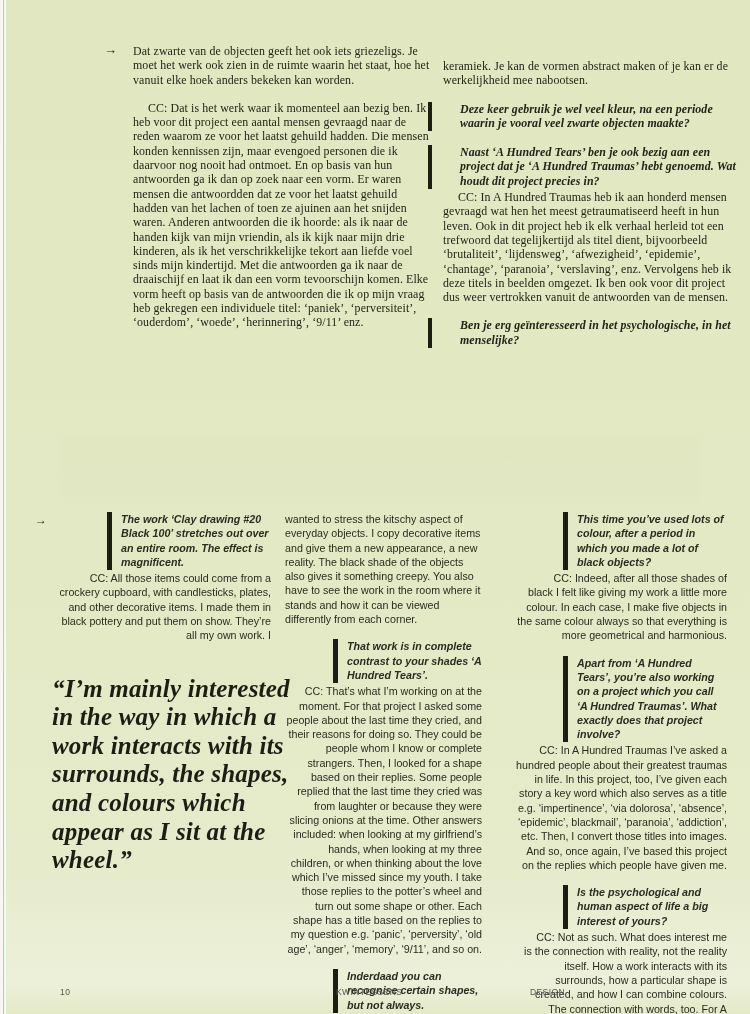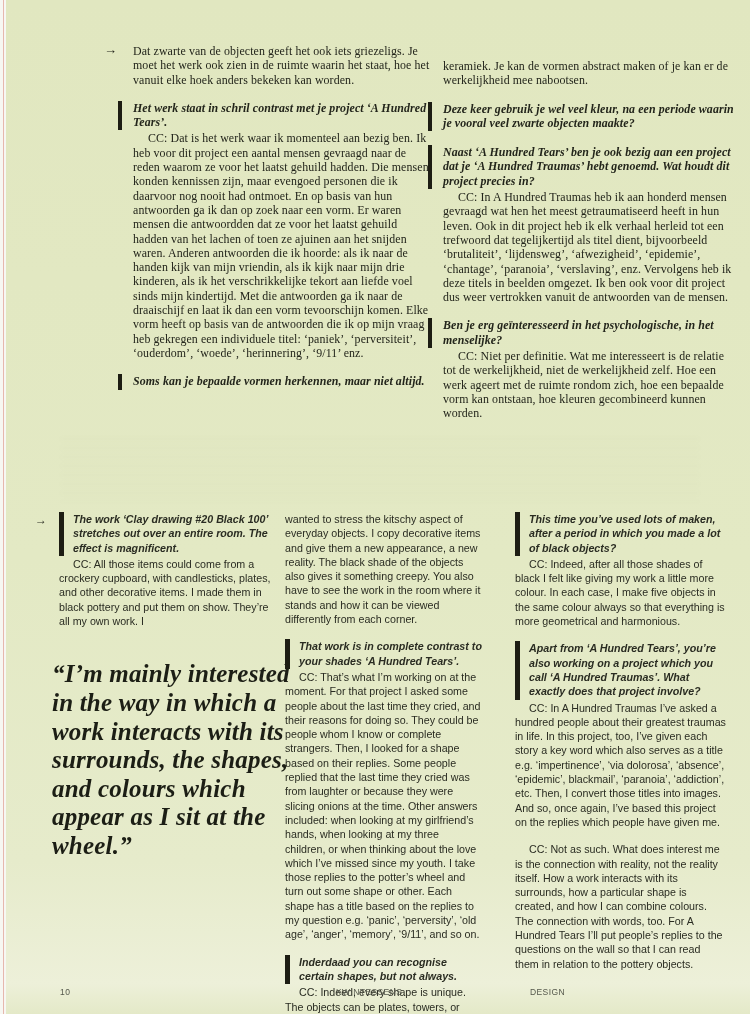--- a/index.html
+++ b/index.html
@@ -17,39 +17,39 @@
 
   
   .nl{position:absolute;top:44px;font-size:11.9px;line-height:14.3px;letter-spacing:.1px;}
   .nl-col1{left:133px;width:299px;}
   .nl-col2{left:443px;width:295px;margin-top:15px;}
   .nl p{margin:0;}
   .intro{position:relative;}
   .arrow{position:absolute;left:-29px;top:-1px;font-family:"Liberation Sans",sans-serif;font-size:13px;}
   .nl .block{margin-top:14px;position:relative;}
   .nl .q-head{
-    border-left:4px solid #1d1d13;padding-left:11px;margin-left:-15px;
+    border-left:4px solid #1d1d13;padding-left:28px;margin-left:-15px;
     font-weight:bold;font-style:italic;padding-bottom:1px;
   }
   .nl .q-body{text-indent:15px;margin-top:1px;}
 
   
   .en{position:absolute;top:512px;font-family:"Liberation Sans",sans-serif;
       font-size:10.7px;line-height:14.3px;color:#2a2c22;}
   .en-col1{left:59px;width:212px;}
   .en-col2{left:285px;width:197px;}
   .en-col3{left:515px;width:212px;}
   .en p{margin:0;}
   .en .block{margin-top:13px;position:relative;}
   .en .block:first-child{margin-top:0;}
   .en .q-head{
     border-left:5px solid #1d1d13;padding-left:9px;
-    font-weight:bold;font-style:italic;padding-bottom:1px;
+    font-weight:bold;font-style:italic;padding-bottom:1px;margin-left:48px;
   }
-  .en .q-body{text-indent:14px;margin-top:1px;}
+  .en .q-body{text-indent:14px;margin-top:1px;text-align:right;}
   .en .arrow{left:-24px;top:1px;font-size:12px;}
 
   .pullquote{
     margin-top:32px;margin-left:-7px;width:240px;
     font-family:"Liberation Serif",serif;font-weight:bold;font-style:italic;
     font-size:25px;line-height:28.6px;color:#1c1e15;letter-spacing:.2px;
   }
 
   
   .footer{position:absolute;top:987px;left:0;width:750px;height:14px;
@@ -65,40 +65,37 @@
 <div class="page">
   <div class="edge-strip"></div>
   <div class="ghost"></div>
 
   <div class="nl nl-col1">
     <p class="intro">
       <span class="arrow">→</span>
       <span>Dat zwarte van de objecten geeft het ook iets griezeligs. Je moet het werk ook zien in de ruimte waarin het staat, hoe het vanuit elke hoek anders bekeken kan worden.</span>
     </p>
     <div class="block">
-      <p class="q-head">Het werk staat in schril contrast met je project ‘A Hundred Tears’.</p>
       <p class="q-body">CC: Dat is het werk waar ik momenteel aan bezig ben. Ik heb voor dit project een aantal mensen gevraagd naar de reden waarom ze voor het laatst gehuild hadden. Die mensen konden kennissen zijn, maar evengoed personen die ik daarvoor nog nooit had ontmoet. En op basis van hun antwoorden ga ik dan op zoek naar een vorm. Er waren mensen die antwoordden dat ze voor het laatst gehuild hadden van het lachen of toen ze ajuinen aan het snijden waren. Anderen antwoorden die ik hoorde: als ik naar de handen kijk van mijn vriendin, als ik kijk naar mijn drie kinderen, als ik het verschrikkelijke tekort aan liefde voel sinds mijn kindertijd. Met die antwoorden ga ik naar de draaischijf en laat ik dan een vorm tevoorschijn komen. Elke vorm heeft op basis van de antwoorden die ik op mijn vraag heb gekregen een individuele titel: ‘paniek’, ‘perversiteit’, ‘ouderdom’, ‘woede’, ‘herinnering’, ‘9/11’ enz.</p>
     </div>
     <div class="block">
-      <p class="q-head">Soms kan je bepaalde vormen herkennen, maar niet altijd.</p>
     </div>
   </div>
 
   <div class="nl nl-col2">
     <p>keramiek. Je kan de vormen abstract maken of je kan er de werkelijkheid mee nabootsen.</p>
     <div class="block">
       <p class="q-head">Deze keer gebruik je wel veel kleur, na een periode waarin je vooral veel zwarte objecten maakte?</p>
     </div>
     <div class="block">
       <p class="q-head">Naast ‘A Hundred Tears’ ben je ook bezig aan een project dat je ‘A Hundred Traumas’ hebt genoemd. Wat houdt dit project precies in?</p>
       <p class="q-body">CC: In A Hundred Traumas heb ik aan honderd mensen gevraagd wat hen het meest getraumatiseerd heeft in hun leven. Ook in dit project heb ik elk verhaal herleid tot een trefwoord dat tegelijkertijd als titel dient, bijvoorbeeld ‘brutaliteit’, ‘lijdensweg’, ‘afwezigheid’, ‘epidemie’, ‘chantage’, ‘paranoia’, ‘verslaving’, enz. Vervolgens heb ik deze titels in beelden omgezet. Ik ben ook voor dit project dus weer vertrokken vanuit de antwoorden van de mensen.</p>
     </div>
     <div class="block">
       <p class="q-head">Ben je erg geïnteresseerd in het psychologische, in het menselijke?</p>
-      <p class="q-body">CC: Niet per definitie. Wat me interesseert is de relatie tot de werkelijkheid, niet de werkelijkheid zelf. Hoe een werk ageert met de ruimte rondom zich, hoe een bepaalde vorm kan ontstaan, hoe kleuren gecombineerd kunnen worden.</p>
     </div>
   </div>
 
   <div class="en en-col1">
     <div class="block">
       <span class="arrow" style="position:absolute;">→</span>
       <p class="q-head">The work ‘Clay drawing #20 Black 100’ stretches out over an entire room. The effect is magnificent.</p>
       <p class="q-body">CC: All those items could come from a crockery cupboard, with candlesticks, plates, and other decorative items. I made them in black pottery and put them on show. They’re all my own work. I</p>
     </div>
     <div class="pullquote">“I’m mainly interested in the way in which a work interacts with its surrounds, the shapes, and colours which appear as I sit at the wheel.”</div>
@@ -111,28 +108,29 @@
       <p class="q-body">CC: That’s what I’m working on at the moment. For that project I asked some people about the last time they cried, and their reasons for doing so. They could be people whom I know or complete strangers. Then, I looked for a shape based on their replies. Some people replied that the last time they cried was from laughter or because they were slicing onions at the time. Other answers included: when looking at my girlfriend’s hands, when looking at my three children, or when thinking about the love which I’ve missed since my youth. I take those replies to the potter’s wheel and turn out some shape or other. Each shape has a title based on the replies to my question e.g. ‘panic’, ‘perversity’, ‘old age’, ‘anger’, ‘memory’, ‘9/11’, and so on.</p>
     </div>
     <div class="block">
       <p class="q-head">Inderdaad you can recognise certain shapes, but not always.</p>
       <p class="q-body">CC: Indeed, every shape is unique. The objects can be plates, towers, or streamers or various shapes mixed up. This aspect of pottery also fascinates me. You can make the shapes abstract or you can imitate reality.</p>
     </div>
   </div>
 
   <div class="en en-col3">
     <div class="block">
-      <p class="q-head">This time you’ve used lots of maken, after a period in which you made a lot of black objects?</p>
+      <p class="q-head">This time you’ve used lots of colour, after a period in which you made a lot of black objects?</p>
       <p class="q-body">CC: Indeed, after all those shades of black I felt like giving my work a little more colour. In each case, I make five objects in the same colour always so that everything is more geometrical and harmonious.</p>
     </div>
     <div class="block">
       <p class="q-head">Apart from ‘A Hundred Tears’, you’re also working on a project which you call ‘A Hundred Traumas’. What exactly does that project involve?</p>
       <p class="q-body">CC: In A Hundred Traumas I’ve asked a hundred people about their greatest traumas in life. In this project, too, I’ve given each story a key word which also serves as a title e.g. ‘impertinence’, ‘via dolorosa’, ‘absence’, ‘epidemic’, blackmail’, ‘paranoia’, ‘addiction’, etc. Then, I convert those titles into images. And so, once again, I’ve based this project on the replies which people have given me.</p>
     </div>
     <div class="block">
+      <p class="q-head">Is the psychological and human aspect of life a big interest of yours?</p>
       <p class="q-body">CC: Not as such. What does interest me is the connection with reality, not the reality itself. How a work interacts with its surrounds, how a particular shape is created, and how I can combine colours. The connection with words, too. For A Hundred Tears I’ll put people’s replies to the questions on the wall so that I can read them in relation to the pottery objects.</p>
     </div>
   </div>
 
   <div class="footer">
     <span class="f-page">10</span>
     <span class="f-mag">KWINTESSENS</span>
     <span class="f-sec">DESIGN</span>
   </div>
 </div>

